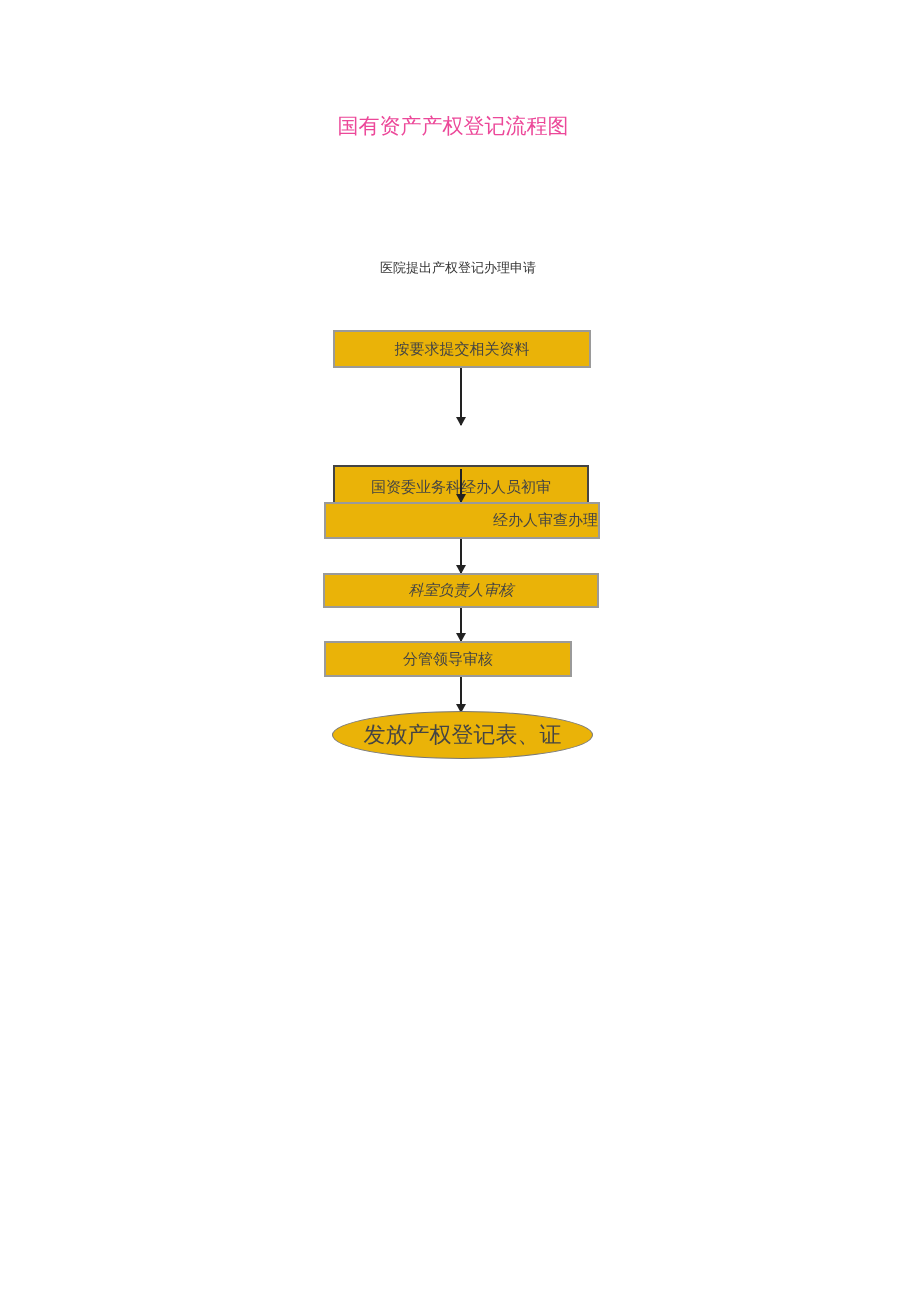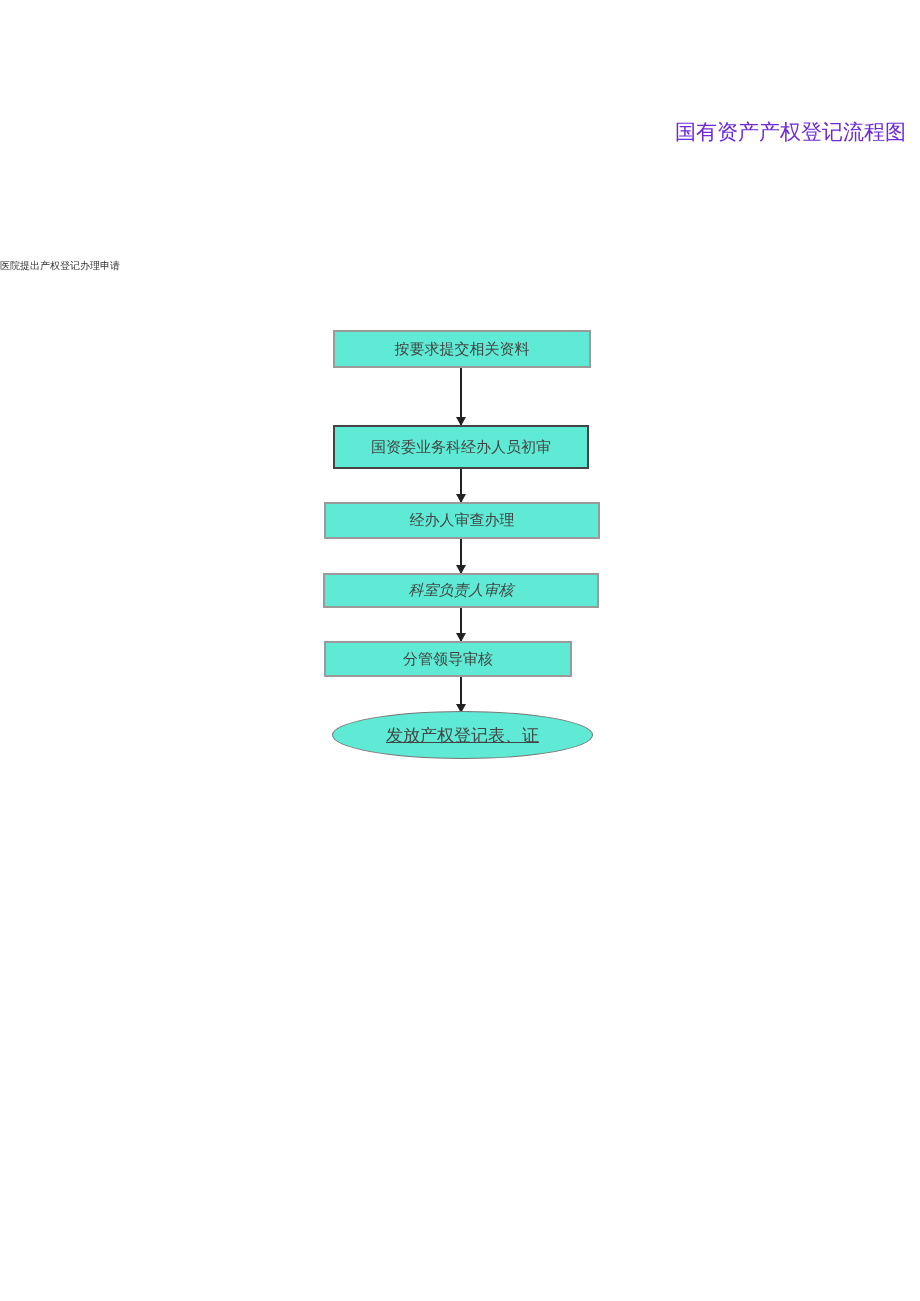--- a/index.html
+++ b/index.html
@@ -12,52 +12,51 @@
       height: 1301px;
       position: relative;
       overflow: hidden;
       font-family: "DejaVu Serif", "Liberation Serif", serif;
       color: #333333;
     }
     .title {
       position: absolute;
       left: 0;
       width: 906px;
-      top: 118px;
-      text-align: right;
+      top: 112px;
+      text-align: center;
       font-size: 21px;
-      color: #6d28d9;
+      color: #ec4899;
       letter-spacing: 0px;
     }
     .subtitle {
       position: absolute;
       left: 0;
       width: 916px;
       top: 259px;
-      text-align: left;
-      font-size: 10px;
+      text-align: center;
+      font-size: 13px;
       color: #333333;
     }
     .box {
       position: absolute;
       box-sizing: border-box;
       display: flex;
       align-items: center;
       justify-content: center;
       font-size: 15px;
       color: #444444;
-      background: #5eead4;
+      background: #eab308;
     }
     .box.light { border: 2px solid #9a9a9a; }
-    .box.dark { border: 2px solid #444444; }
+    .box.dark { border: 2px solid #444444; margin-top: 40px; }
     .box.ellipse {
       border: 1.5px solid #777777;
       border-radius: 50%;
-      font-size: 17px;
-      text-decoration: underline;
+      font-size: 22px;
     }
     .arrow {
       position: absolute;
       width: 2px;
       background: #222222;
     }
     .arrow::after {
       content: "";
       position: absolute;
       bottom: -1px;
@@ -81,21 +80,21 @@
 </div>
 
 <div class="arrow" style="left:460px; top:368px; height:57px;"></div>
 
 <div class="box dark" style="left:333px; top:425px; width:256px; height:44px;">
   <span>国资委业务科经办人员初审</span>
 </div>
 
 <div class="arrow" style="left:460px; top:469px; height:33px;"></div>
 
-<div class="box light" style="left:324px; top:502px; width:276px; height:37px;">
+<div class="box light" style="left:324px; top:502px; width:276px; height:37px;justify-content:flex-end;">
   <span>经办人审查办理</span>
 </div>
 
 <div class="arrow" style="left:460px; top:539px; height:34px;"></div>
 
 <div class="box light" style="left:323px; top:573px; width:276px; height:35px;font-style:italic;">
   <span>科室负责人审核</span>
 </div>
 
 <div class="arrow" style="left:460px; top:608px; height:33px;"></div>

